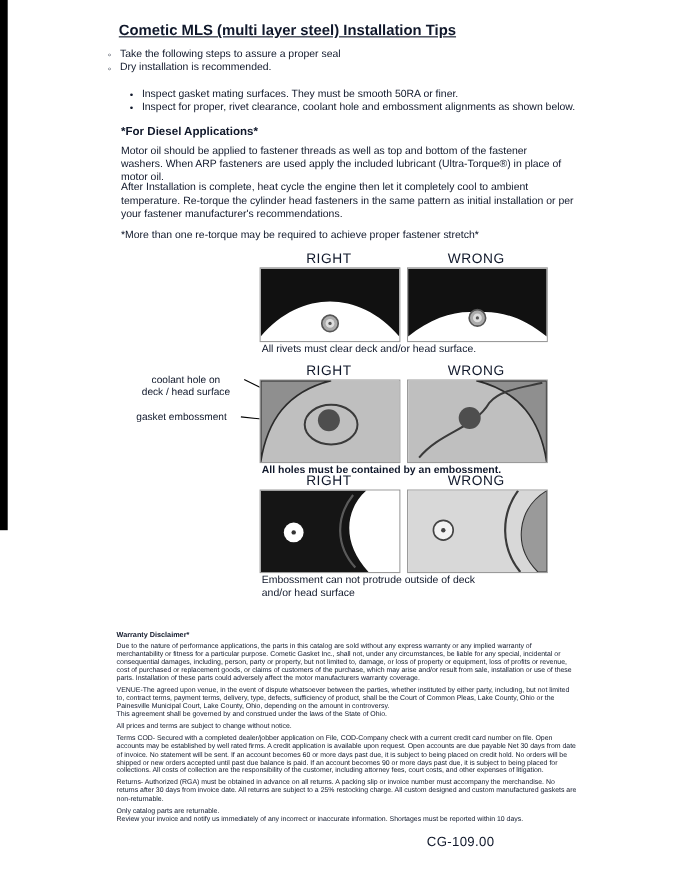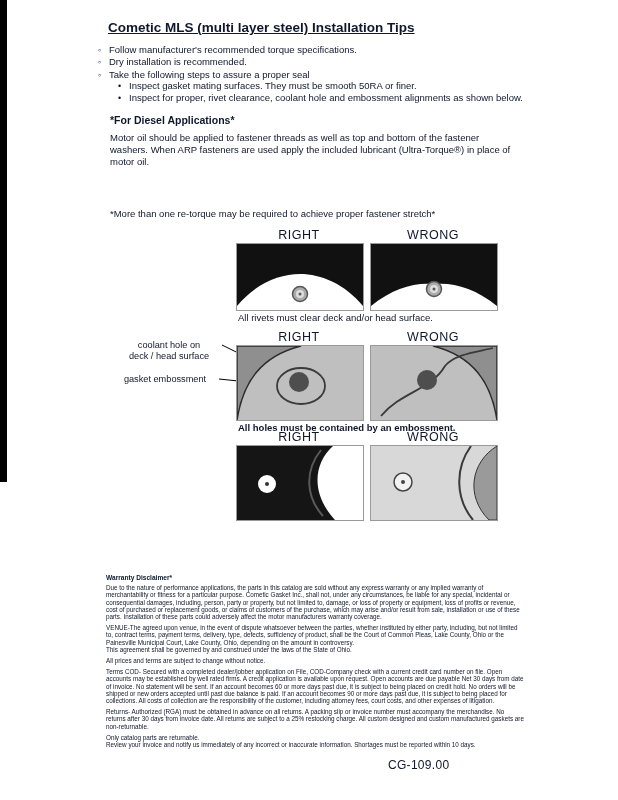--- a/index.html
+++ b/index.html
@@ -32,32 +32,32 @@
 </head>
 <body>
 
 <div class="page">
 
   <div class="abs edge-bar"></div>
 
   <div class="abs doc-title">Cometic MLS (multi layer steel) Installation Tips</div>
 
   <div class="abs bullets">
-    <div class="bullet">Follow manufacturer's recommended torque specifications.</div>
+    <div class="bullet">Take the following steps to assure a proper seal</div>
     <div class="bullet">Dry installation is recommended.</div>
-    <div class="bullet">Take the following steps to assure a proper seal</div>
   </div>
 
   <div class="abs subbullets">
     <div class="subbullet">Inspect gasket mating surfaces.  They must be smooth 50RA or finer.</div>
     <div class="subbullet">Inspect for proper, rivet clearance, coolant hole and embossment alignments as shown below.</div>
   </div>
 
   <div class="abs section-heading">*For Diesel Applications*</div>
   <div class="abs para1">Motor oil should be applied to fastener threads as well as top and bottom of the fastener washers. When ARP fasteners are used apply the included lubricant (Ultra-Torque®) in place of motor oil.</div>
+  <div class="abs para2">After Installation is complete, heat cycle the engine then let it completely cool to ambient temperature. Re-torque the cylinder head fasteners in the same pattern as initial installation or per your fastener manufacturer's recommendations.</div>
   <div class="abs note">*More than one re-torque may be required to achieve proper fastener stretch*</div>
 
   <div class="abs rw-label" style="left:236px;top:228px;">RIGHT</div>
   <div class="abs rw-label" style="left:370px;top:228px;">WRONG</div>
 
   <div class="abs panel" style="left:236px;top:243px;height:66px;">
     <svg width="126" height="66" viewBox="0 0 126 66">
       <rect x="0" y="0" width="126" height="66" fill="#ffffff"></rect>
       <path d="M0,0 H126 V62 C108,40 84,30 63,30 C42,30 18,40 0,62 Z" fill="#111111"></path>
       <circle cx="63" cy="50" r="7.5" fill="#ababab" stroke="#555555" stroke-width="1.5"></circle>
@@ -120,20 +120,22 @@
   </div>
   <div class="abs panel" style="left:370px;top:445px;height:74px;">
     <svg width="126" height="74" viewBox="0 0 126 74">
       <rect x="0" y="0" width="126" height="74" fill="#d8d8d8"></rect>
       <path d="M126,0 C100,16 94,50 118,74 H126 Z" fill="#9a9a9a" stroke="#333333" stroke-width="1"></path>
       <path d="M100,0 C84,22 84,52 102,74" fill="none" stroke="#3a3a3a" stroke-width="2"></path>
       <circle cx="32" cy="36" r="9" fill="#f2f2f2" stroke="#444444" stroke-width="1.5"></circle>
       <circle cx="32" cy="36" r="2" fill="#444444"></circle>
     </svg>
   </div>
+  <div class="abs caption preline" style="left:238px;top:522px;width:280px;">Embossment can not protrude outside of deck
+and/or head surface</div>
 
   <div class="abs legal">
     <div class="lg-head">Warranty Disclaimer*</div>
     <p>Due to the nature of performance applications, the parts in this catalog are sold without any express warranty or any implied warranty of merchantability or fitness for a particular purpose.  Cometic Gasket Inc., shall not, under any circumstances, be liable for any special, incidental or consequential damages, including, person, party or property, but not limited to, damage, or loss of property or equipment, loss of profits or revenue, cost of purchased or replacement goods, or claims of customers of the purchase, which may arise and/or result from sale, installation or use of these parts.  Installation of these parts could adversely affect the motor manufacturers warranty coverage.</p>
     <p class="preline">VENUE-The agreed upon venue, in the event of dispute whatsoever between the parties, whether instituted by either party, including, but not limited to, contract terms, payment terms, delivery, type, defects, sufficiency of product, shall be the Court of Common Pleas, Lake County, Ohio or the Painesville Municipal Court, Lake County, Ohio, depending on the amount in controversy.
 This agreement shall be governed by and construed under the laws of the State of Ohio.</p>
     <p>All prices and terms are subject to change without notice.</p>
     <p>Terms COD- Secured with a completed dealer/jobber application on File, COD-Company check with a current credit card number on file.  Open accounts may be established by well rated firms.  A credit application is available upon request.  Open accounts are due payable Net 30 days from date of invoice.  No statement will be sent.  If an account becomes 60 or more days past due, it is subject to being placed on credit hold.  No orders will be shipped or new orders accepted until past due balance is paid.  If an account becomes 90 or more days past due, it is subject to being placed for collections.  All costs of collection are the responsibility of the customer, including attorney fees, court costs, and other expenses of litigation.</p>
     <p>Returns- Authorized (RGA) must be obtained in advance on all returns.  A packing slip or invoice number must accompany the merchandise.  No returns after 30 days from invoice date.  All returns are subject to a 25% restocking charge.  All custom designed and custom manufactured gaskets are non-returnable.</p>
     <p class="preline">Only catalog parts are returnable.

